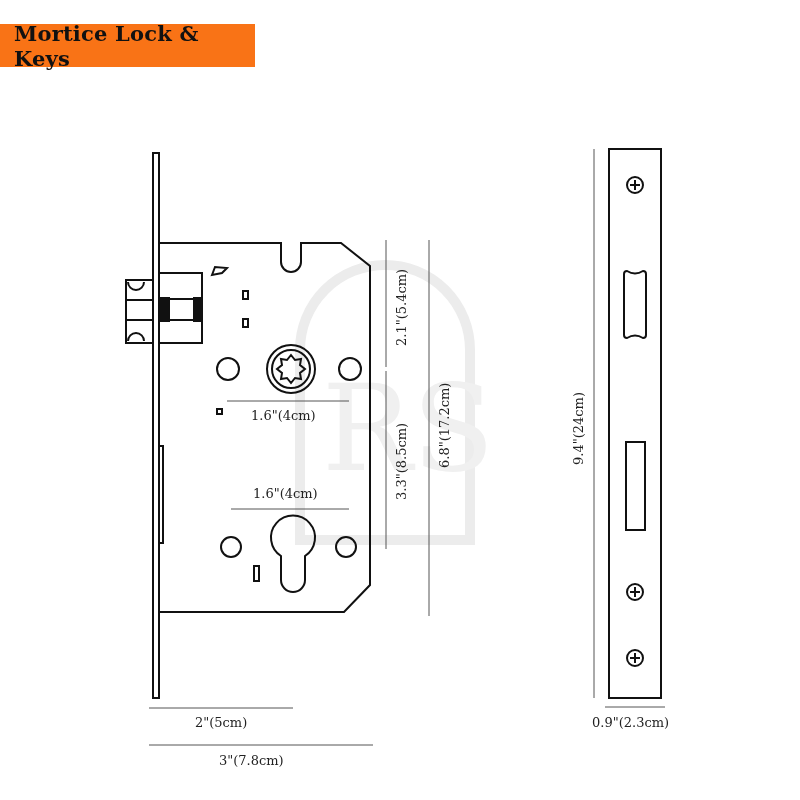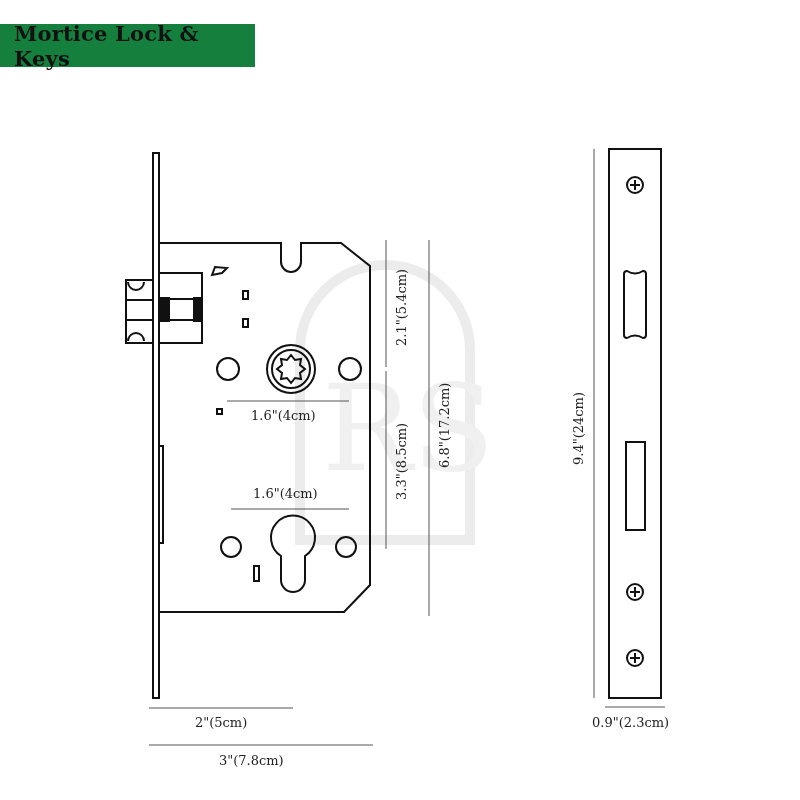--- a/index.html
+++ b/index.html
@@ -1,19 +1,19 @@
 <!DOCTYPE html>
 <html><head>
   <meta charset="utf-8">
   <style>
     html, body { margin: 0; padding: 0; background: #ffffff; }
     body { width: 800px; height: 800px; position: relative; overflow: hidden; font-family: "DejaVu Serif", serif; }
     .title-bar {
       position: absolute; left: 0; top: 24px; width: 255px; height: 43px;
-      background: #15803d; display: flex; align-items: center;
+      background: #f97316; display: flex; align-items: center;
     }
     .title-text {
       margin-left: 14px; font-family: "DejaVu Serif", serif; font-weight: bold;
       font-size: 21px; color: #111; letter-spacing: 0.2px;
     }
     svg.drawing { position: absolute; left: 0; top: 0; }
     .dim-text { font-family: "DejaVu Serif", serif; font-size: 13px; fill: #222; }
     .outline { fill: none; stroke: #111; stroke-width: 2; }
     .dim-line { stroke: #555; stroke-width: 1; }
     .wm { fill: none; stroke: #ececec; stroke-width: 10; }

